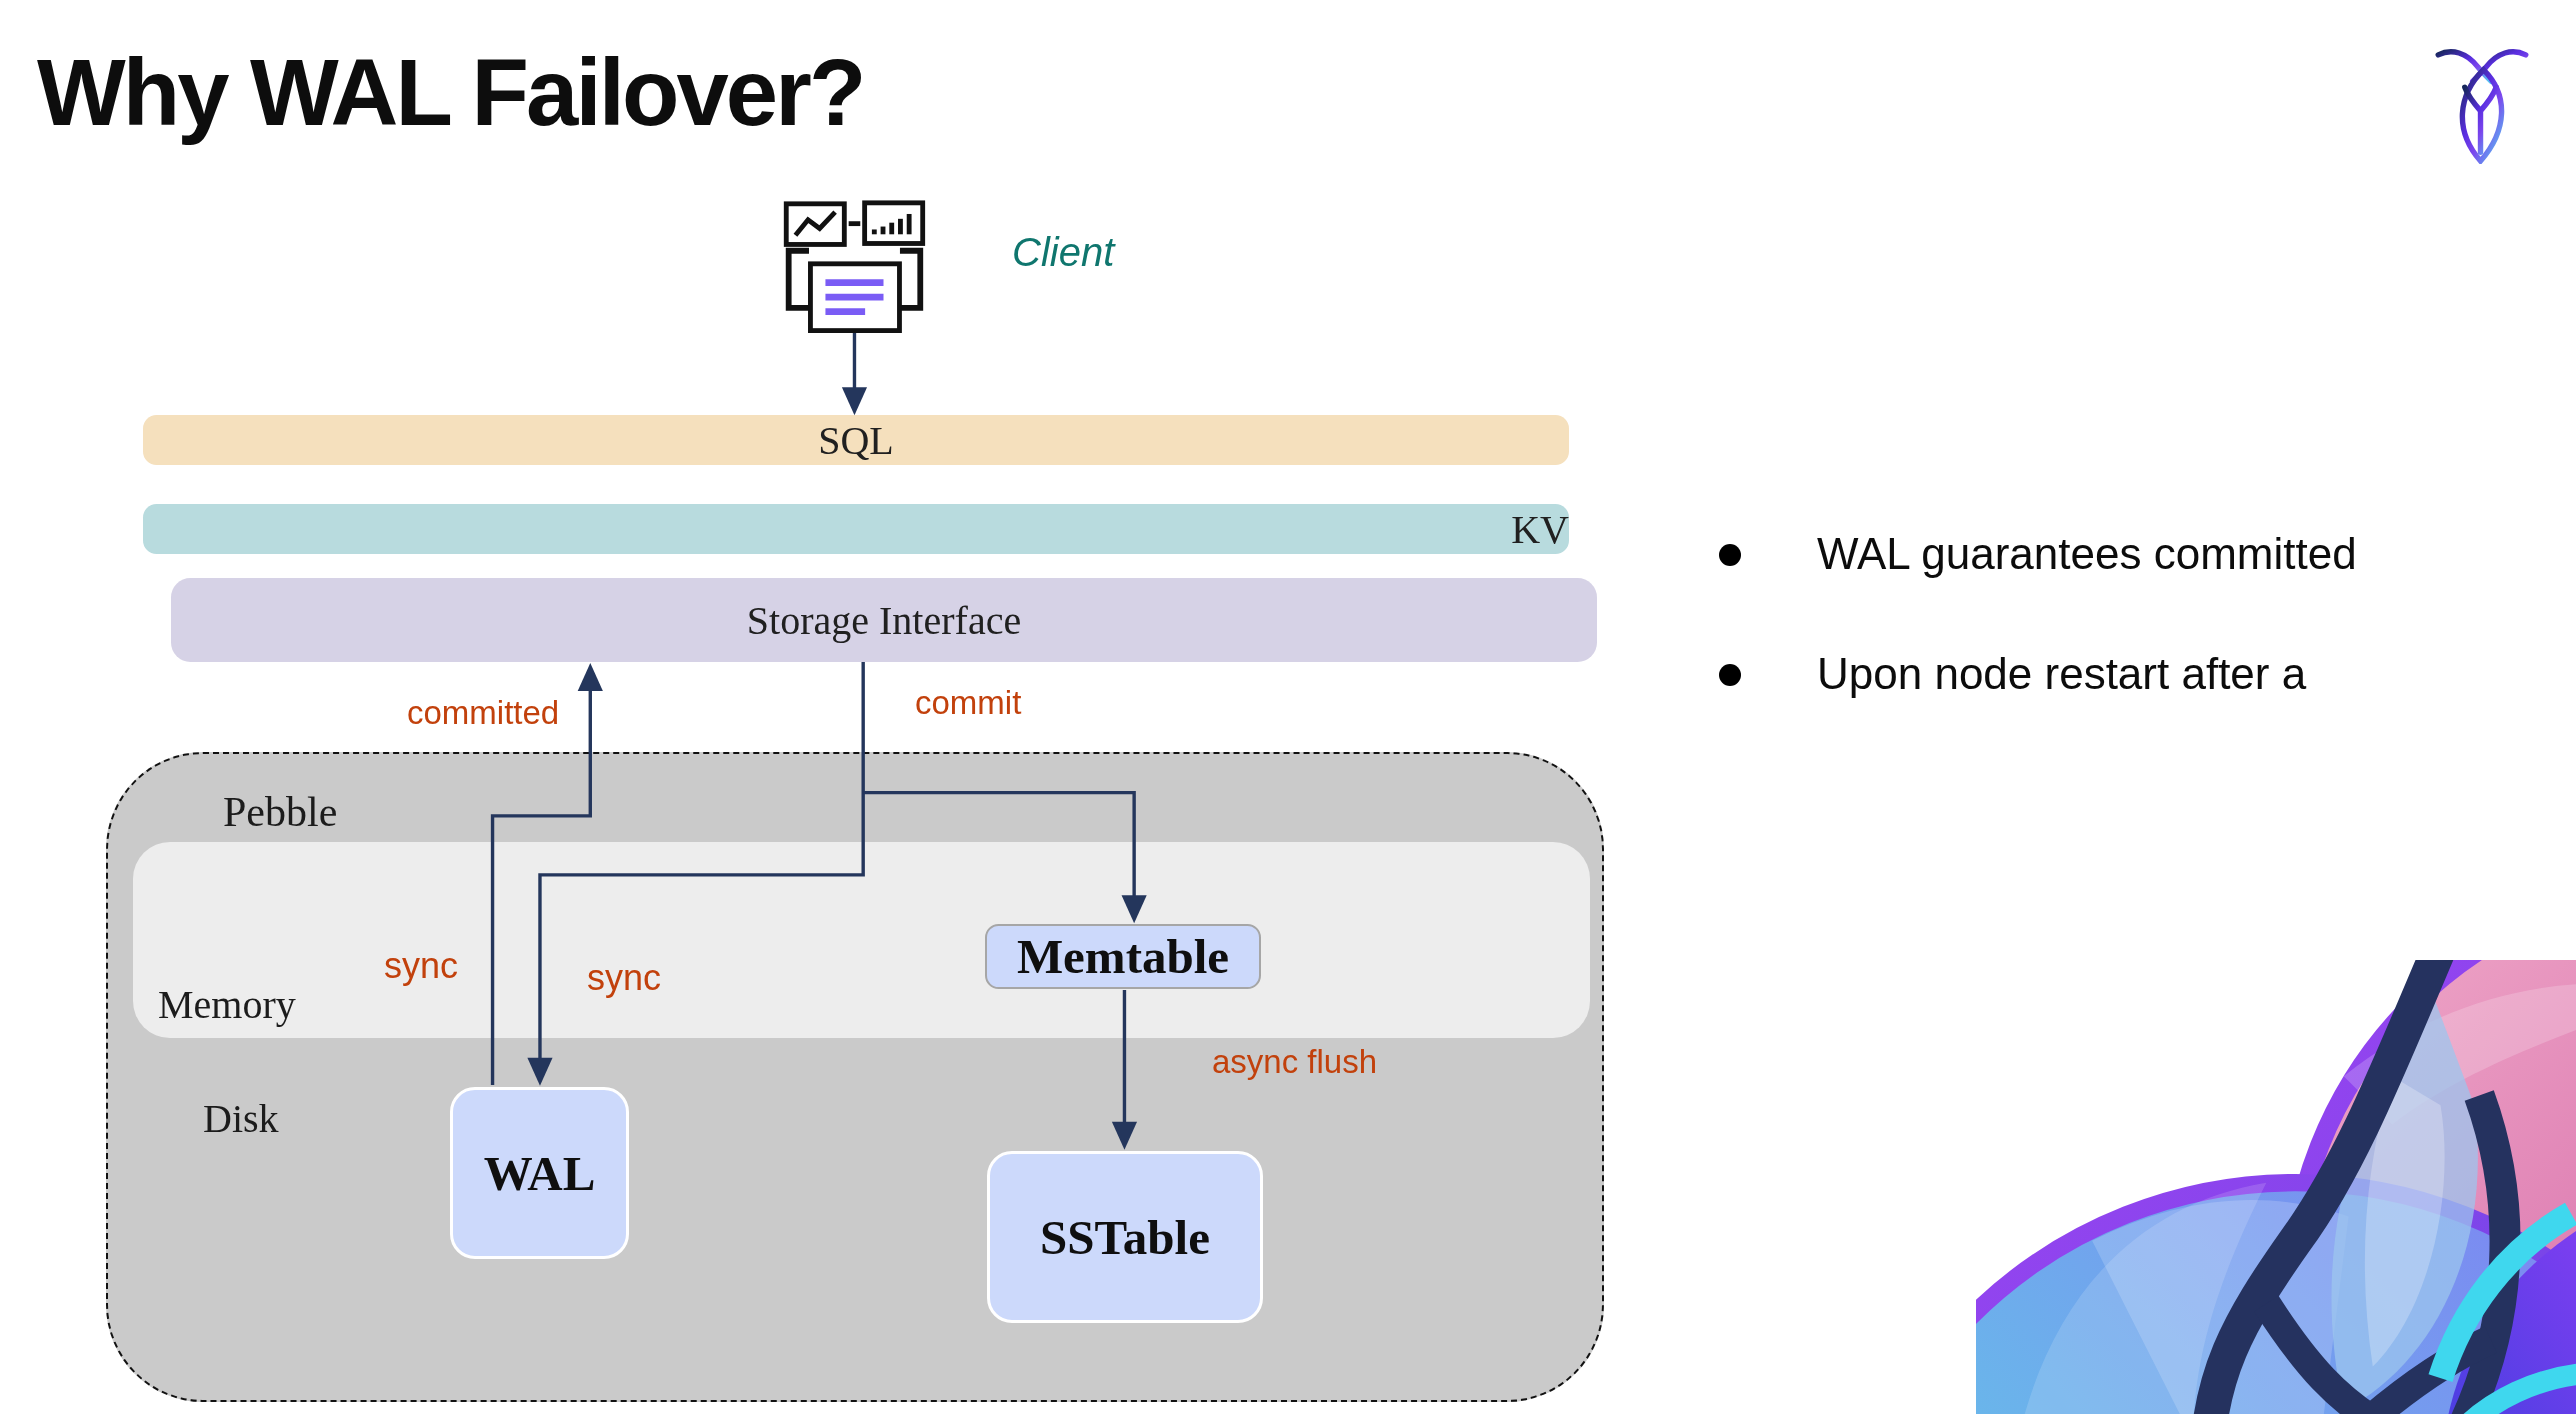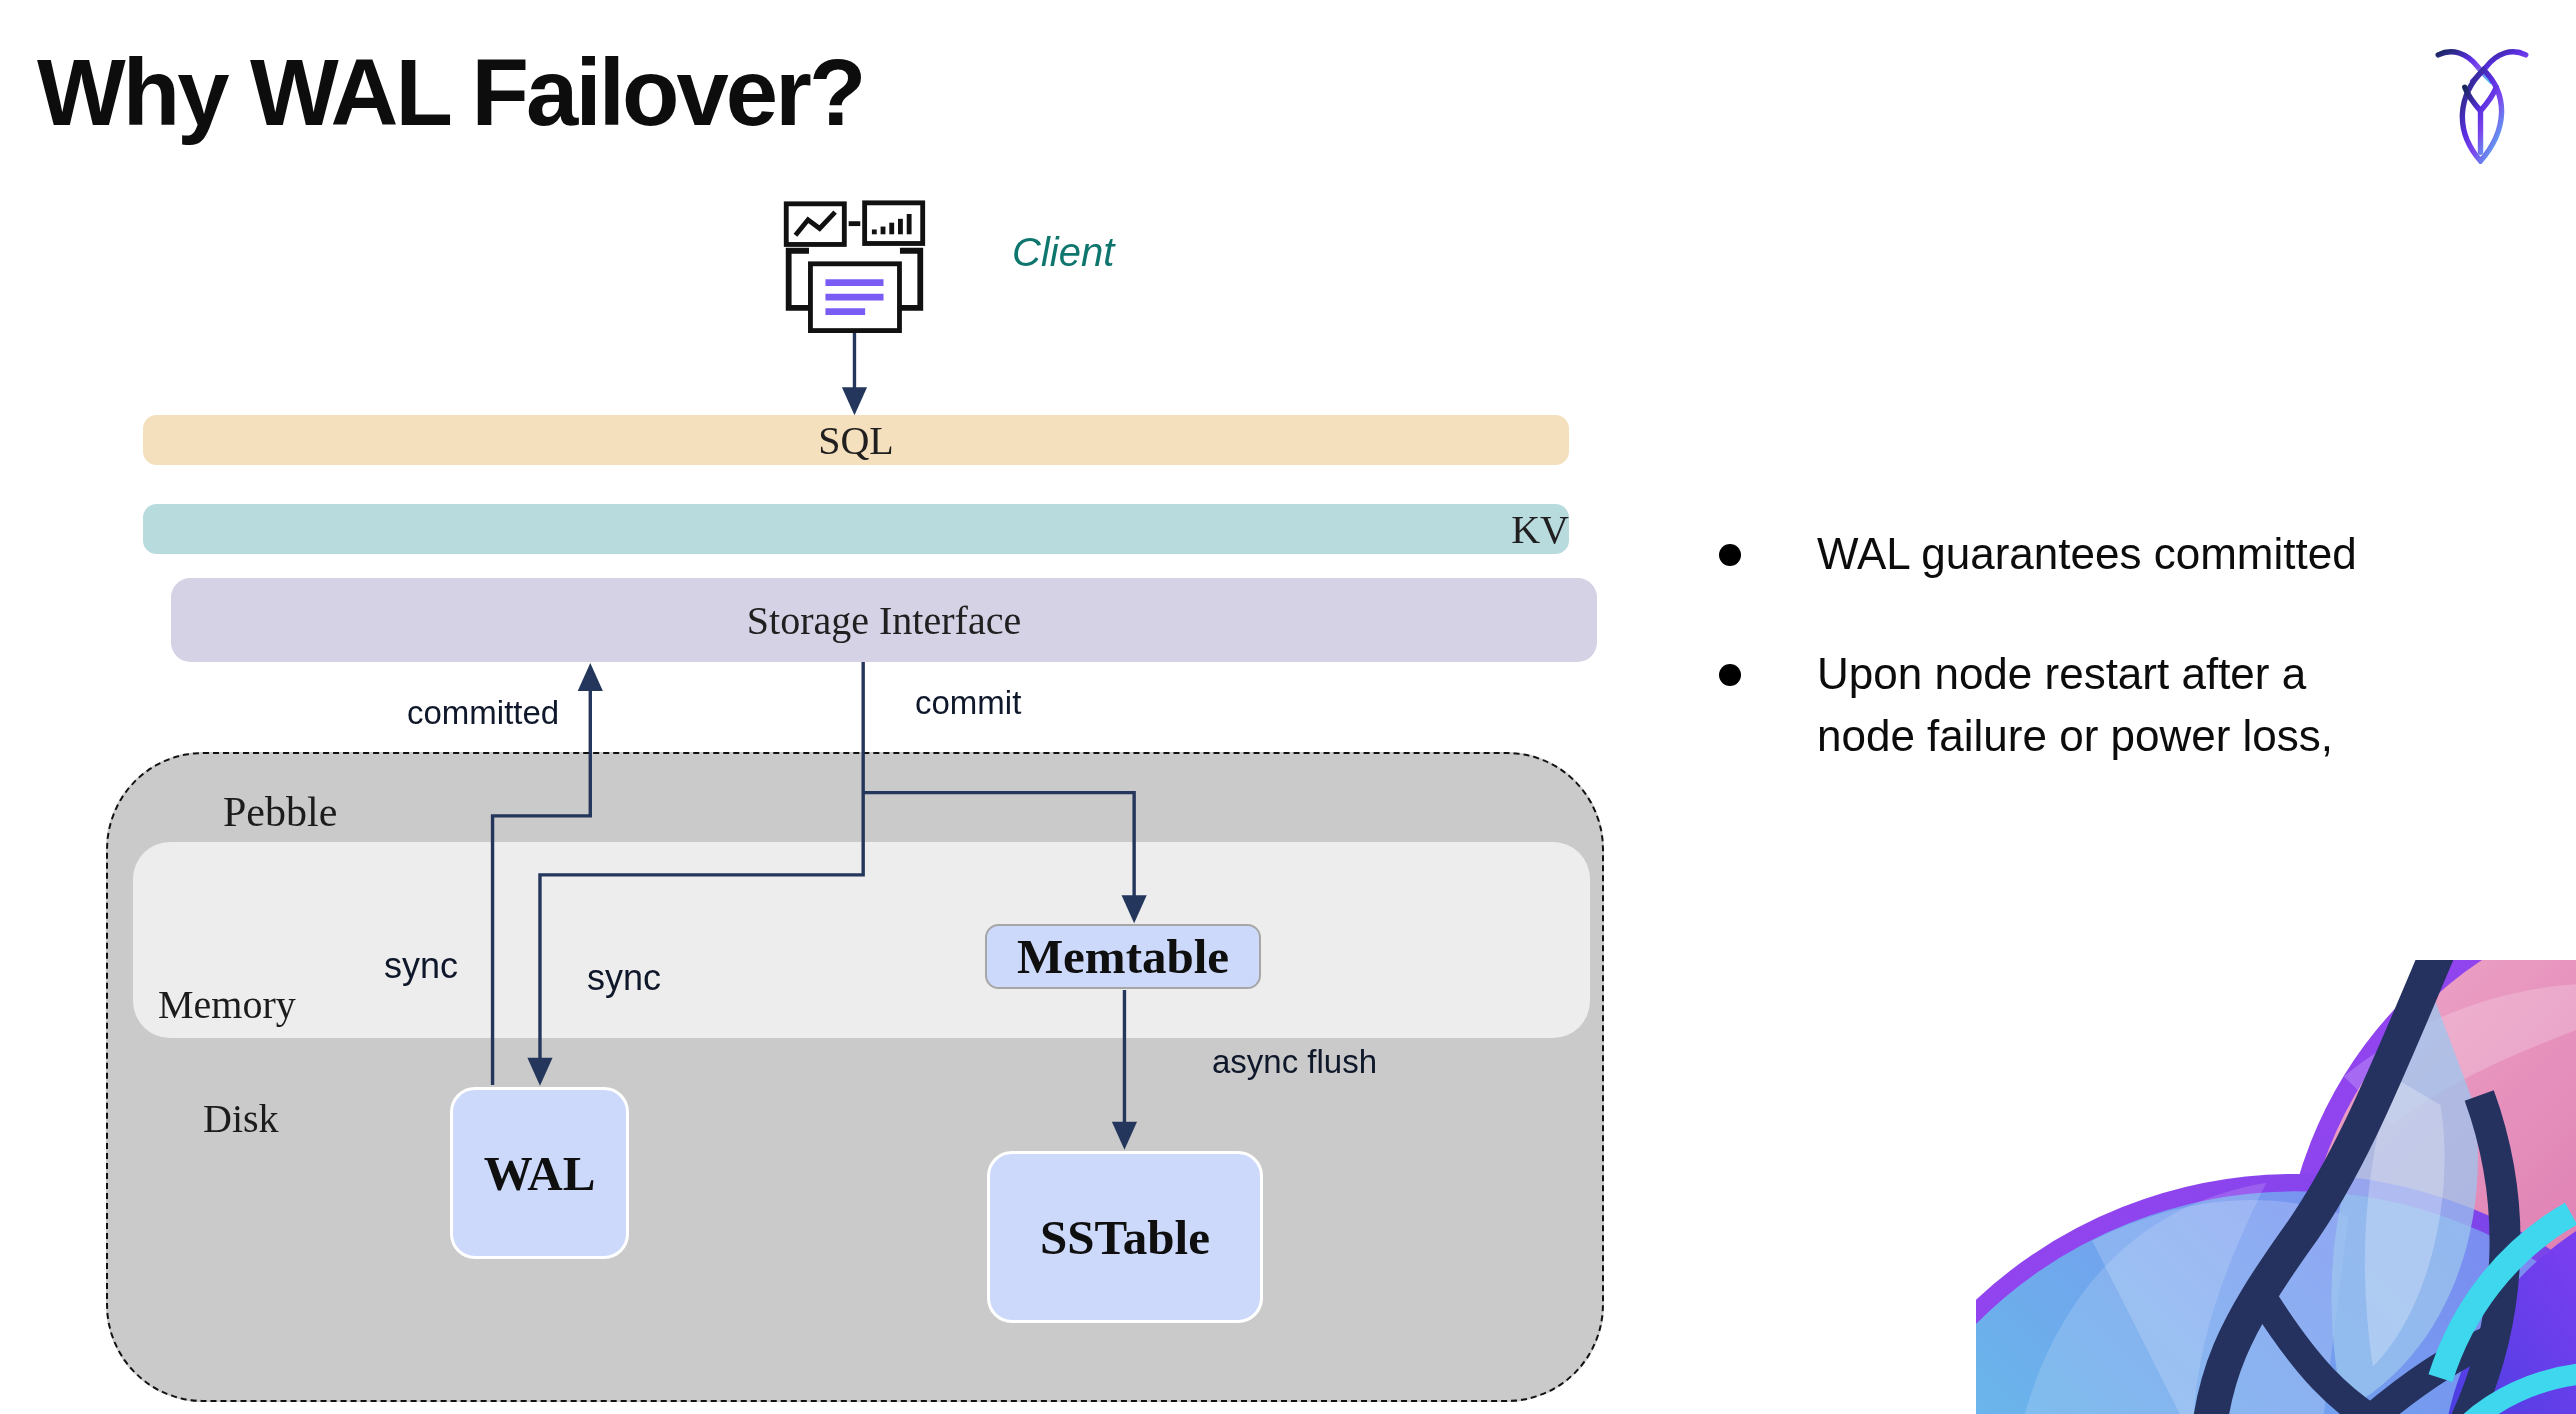--- a/index.html
+++ b/index.html
@@ -1,21 +1,21 @@
 <!DOCTYPE html>
 <html><head>
 <meta charset="utf-8">
 <style>
   html,body{margin:0;padding:0;background:#fff;}
   .slide{position:relative;width:2576px;height:1415px;background:#ffffff;overflow:hidden;
          font-family:"Liberation Sans",sans-serif;color:#111;}
   .title{position:absolute;left:37px;top:39px;font-size:94px;font-weight:800;
          letter-spacing:-2.9px;color:#0d0d0d;font-family:"Liberation Sans",sans-serif;}
   .overlay{position:absolute;left:0;top:0;width:2576px;height:1415px;pointer-events:none;}
-  .label-sans{position:absolute;font-size:33px;color:#0f172a;}
+  .label-sans{position:absolute;font-size:33px;color:#c2410c;}
   .client-label{position:absolute;left:1012px;top:230px;font-size:40px;color:#0f766e;font-style:italic;}
   .bar{position:absolute;left:143px;width:1426px;display:flex;align-items:center;justify-content:center;
        font-family:"Liberation Serif",serif;font-size:40px;color:#202020;}
   .bar-sql{top:415px;height:50px;border-radius:13.5px;}
   .bar-kv{top:504px;height:50px;border-radius:13.5px;}
   .bar-storage{top:578px;height:84px;border-radius:19.4px;}
   .pebble{position:absolute;left:106px;top:752px;width:1498px;height:650px;
           border:2.9px dashed #111;border-radius:97px;background:#cacaca;box-sizing:border-box;}
   .pebble-label{position:absolute;left:223px;top:788px;font-family:"Liberation Serif",serif;
                 font-size:42px;color:#1c1c1c;}
@@ -117,21 +117,20 @@
   </svg>
 
   <div class="bullets">
     <div class="bullet">
       <span class="dot"></span>
       <div>WAL guarantees committed</div>
     </div>
     <div class="bullet">
       <span class="dot"></span>
       <div>Upon node restart after a</div>
-      <div>node failure or power loss,</div>
     </div>
   </div>
 
   <svg class="logo" viewBox="0 0 100 120">
     <defs>
       <linearGradient id="lg" x1="0" y1="0" x2="0.9" y2="1">
         <stop offset="0" stop-color="#17275c"></stop>
         <stop offset="0.42" stop-color="#5a2ee0"></stop>
         <stop offset="0.64" stop-color="#7b46ed"></stop>
         <stop offset="1" stop-color="#58c1f2"></stop>

